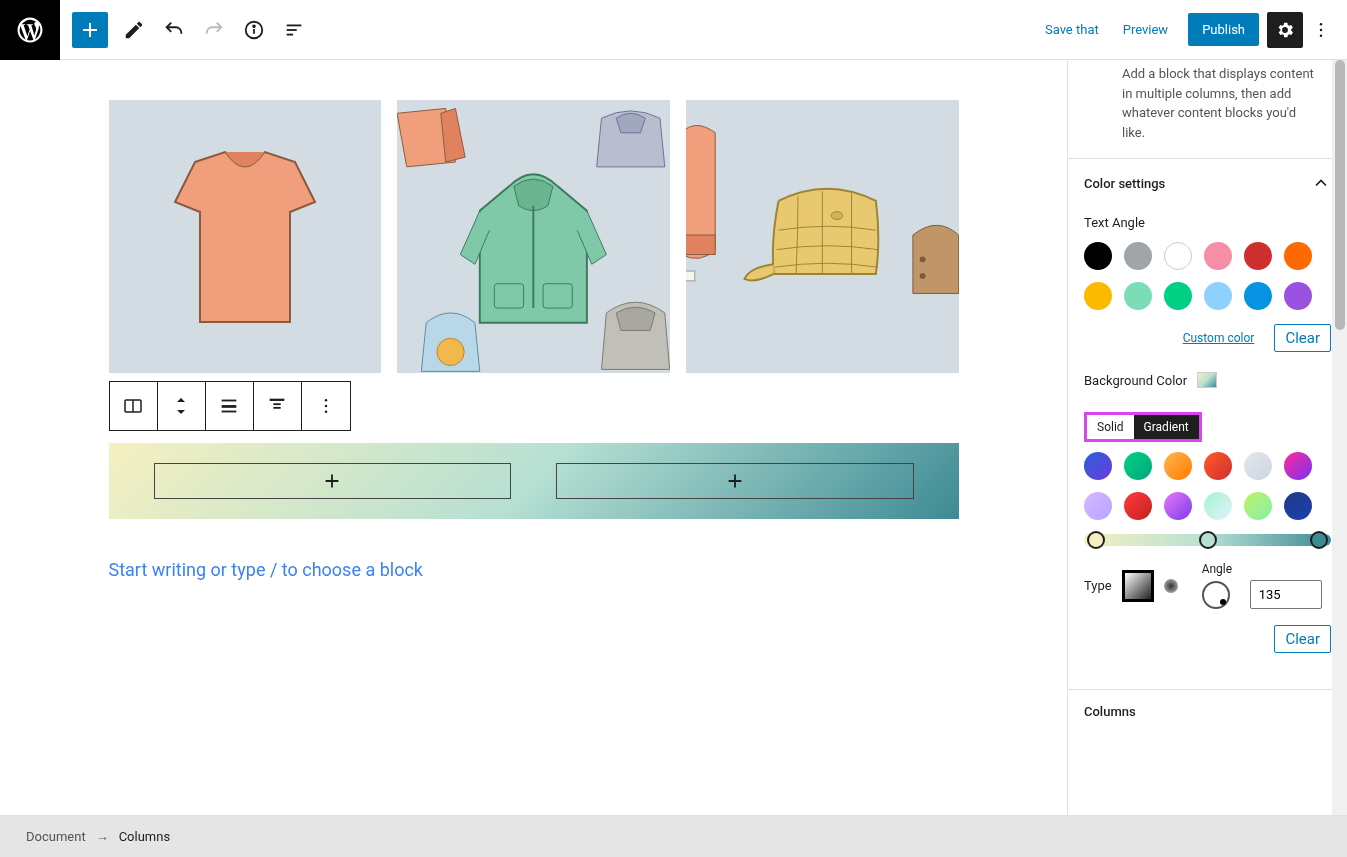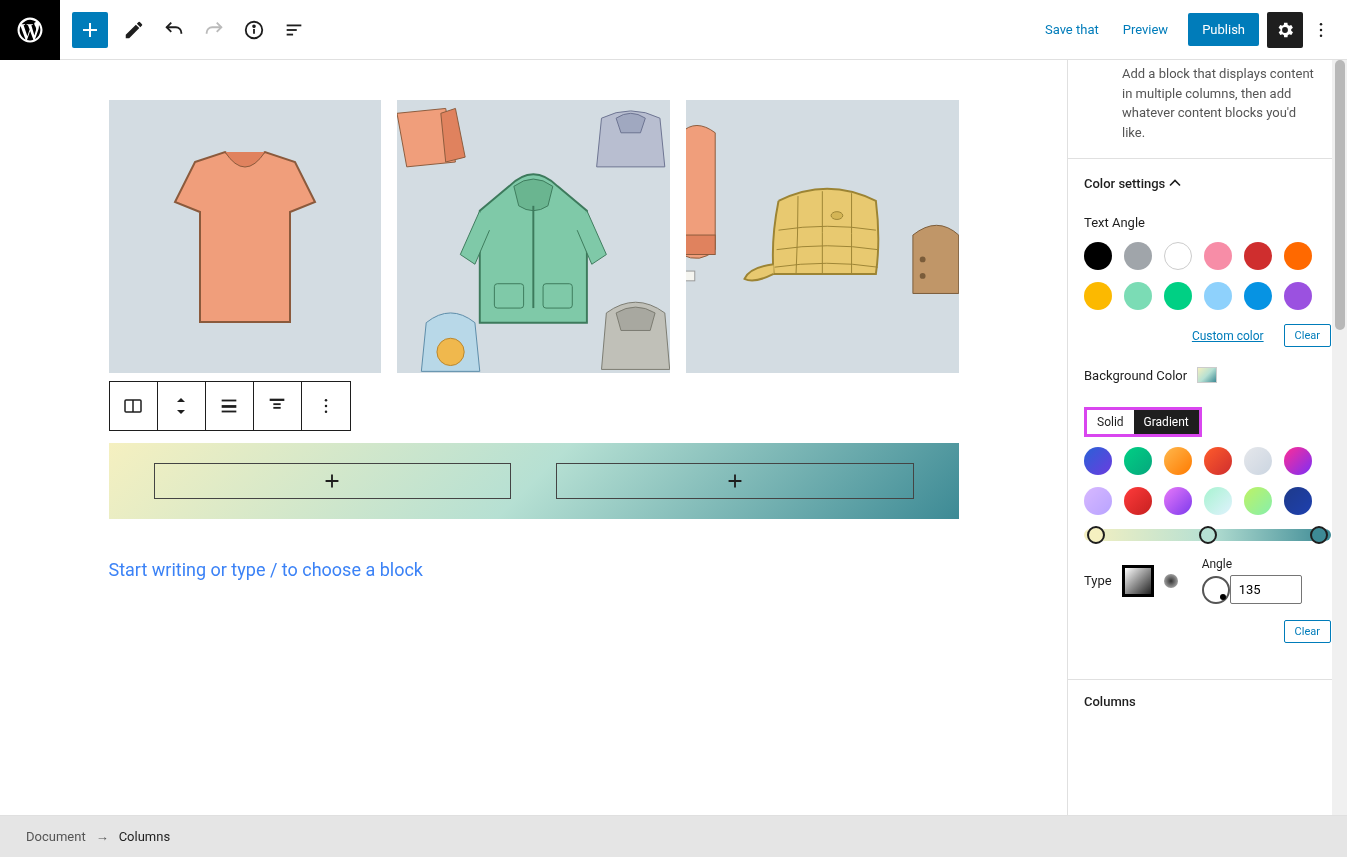--- a/index.html
+++ b/index.html
@@ -25,29 +25,29 @@
 .block-toolbar{display:inline-flex;border:1px solid #1e1e1e;background:#fff;margin-bottom:12px;position:relative;z-index:5}
 .block-toolbar .tb{width:48px;height:48px;display:flex;align-items:center;justify-content:center;border-right:1px solid #1e1e1e;cursor:pointer}
 .block-toolbar .tb:last-child{border-right:none}
 .columns-block{padding:20px 45px;background:linear-gradient(135deg,#f5f0c0 0%,#b6e0d3 50%,#3d8a95 100%);display:flex;gap:45px;margin-bottom:40px}
 .col{flex:1;border:1px solid #444;height:36px;display:flex;align-items:center;justify-content:center;cursor:pointer}
 .placeholder{color:#3b82f6;font-size:18px}
 .sidebar{width:280px;border-left:1px solid #e0e0e0;overflow-y:auto;font-size:13px;position:relative}
 .scrollbar{position:absolute;right:0;top:0;width:15px;height:100%;background:#f0f0f0}
 .scroll-thumb{position:absolute;right:2px;top:0;width:10px;height:270px;background:#b8b8b8;border-radius:5px}
 .desc{padding:4px 26px 16px 54px;color:#555;line-height:1.5}
-.panel-head{padding:14px 16px;font-weight:500;display:flex;align-items:center;border-top:1px solid #e0e0e0;cursor:pointer}
+.panel-head{padding:14px 16px;font-weight:500;display:flex;justify-content:space-between;align-items:center;border-top:1px solid #e0e0e0;cursor:pointer}
 .panel-body{padding:8px 16px 16px}
 .label{margin-bottom:12px;display:block}
 .swatches{display:flex;flex-wrap:wrap;gap:12px;margin-bottom:14px}
 .sw{width:28px;height:28px;border-radius:50%;cursor:pointer}
 .sw.bordered{border:1px solid #ccc}
 .actions{display:flex;justify-content:flex-end;align-items:center;gap:20px;margin-bottom:20px}
 .custom-link{color:#007cba;text-decoration:underline;cursor:pointer;font-size:12px}
-.clear-btn{border:1px solid #007cba;color:#007cba;padding:4px 10px;font-size:11px;border-radius:2px;cursor:pointer;background:#fff}
+.clear-btn{border:1px solid #007cba;color:#007cba;padding:4px 10px;font-size:15px;border-radius:2px;cursor:pointer;background:#fff}
 .bg-label{display:flex;align-items:center;gap:10px;margin-bottom:24px}
 .bg-preview{width:20px;height:16px;background:linear-gradient(135deg,#f5f0c0,#b6e0d3,#3d8a95);border:1px solid #ccc}
 .tabs{display:flex;border:3px solid #d946ef;width:fit-content;margin-bottom:10px}
 .tab{padding:5px 10px;font-size:12px;cursor:pointer}
 .tab.active{background:#1e1e1e;color:#fff}
 .grad-bar{height:12px;border-radius:6px;background:linear-gradient(90deg,#f5f0c0,#b6e0d3,#3d8a95);position:relative;margin-bottom:16px}
 .grad-handle{position:absolute;top:-3px;width:18px;height:18px;border-radius:50%;border:2px solid #1e1e1e;transform:translateX(-50%)}
 .type-row{display:flex;align-items:center;gap:10px;margin-bottom:16px}
 .type-btn{width:32px;height:32px;border:3px solid #000;cursor:pointer}
 .type-radial{width:14px;height:14px;border-radius:50%;background:radial-gradient(#333,#ccc);cursor:pointer}
@@ -299,21 +299,21 @@
         <div class="grad-handle" style="left:95%;background:#3d8a95"></div>
       </div>
 
       <div class="type-row">
         <span>Type</span>
         <div class="type-btn" style="background:linear-gradient(135deg,#fff,#222)"></div>
         <div class="type-radial"></div>
         <div class="angle-group">
           <div>
             <div style="font-size:12px;margin-bottom:4px">Angle</div>
-            <div style="display:flex;gap:0;align-items:center">
+            <div style="display:flex;gap:20px;align-items:center">
               <div class="angle-circle"></div>
               <input class="angle-input" value="135" style="">
             </div>
           </div>
         </div>
       </div>
 
       <div class="actions">
         <button class="clear-btn">Clear</button>
       </div>

